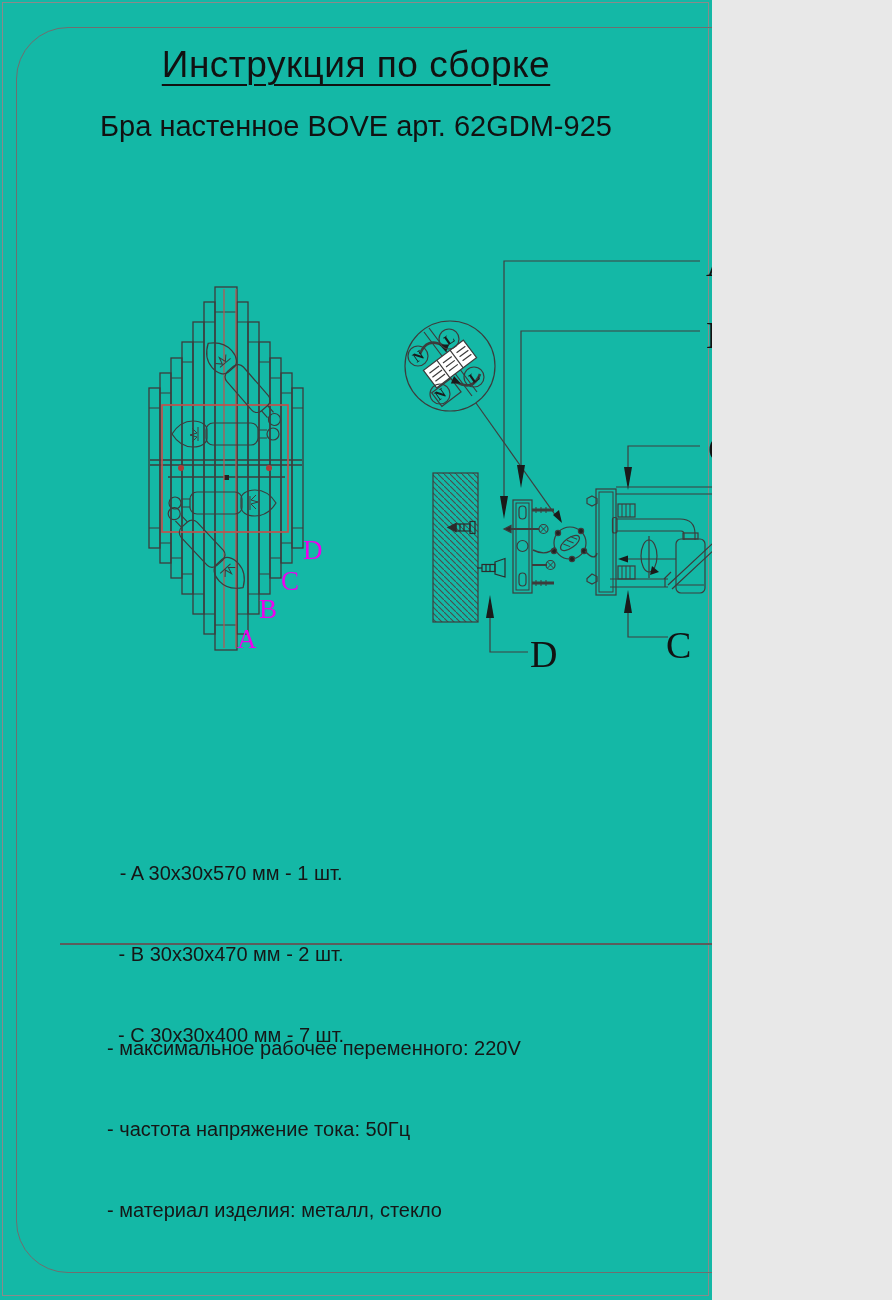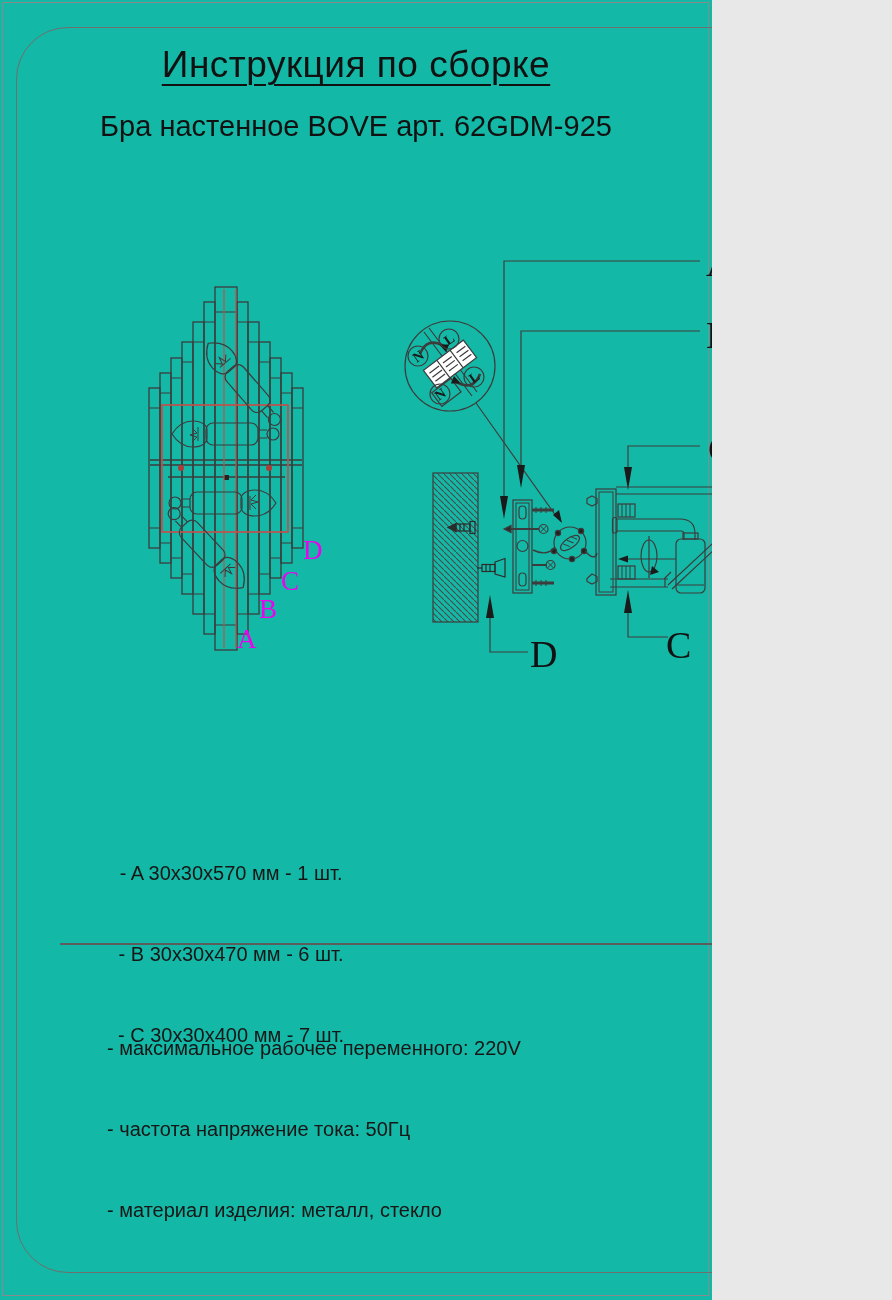--- a/index.html
+++ b/index.html
@@ -221,21 +221,21 @@
       <text x="706" y="276">A</text>
       <text x="706" y="348">B</text>
       <text x="708" y="462">C</text>
       <text x="666" y="658">C</text>
       <text x="530" y="667">D</text>
     </g>
   </svg>
 
   <div class="list parts-list">
     <div>- A 30x30x570 мм - 1 шт.</div>
-    <div>- B 30x30x470 мм - 6 шт.</div>
+    <div>- B 30x30x470 мм - 2 шт.</div>
     <div>- C 30x30x400 мм - 7 шт.</div>
   </div>
 
   <div class="divider"></div>
 
   <div class="list specs-list">
     <div>- максимальное рабочее переменного: 220V</div>
     <div>- частота напряжение тока: 50Гц</div>
     <div>- материал изделия: металл, стекло</div>
   </div>

